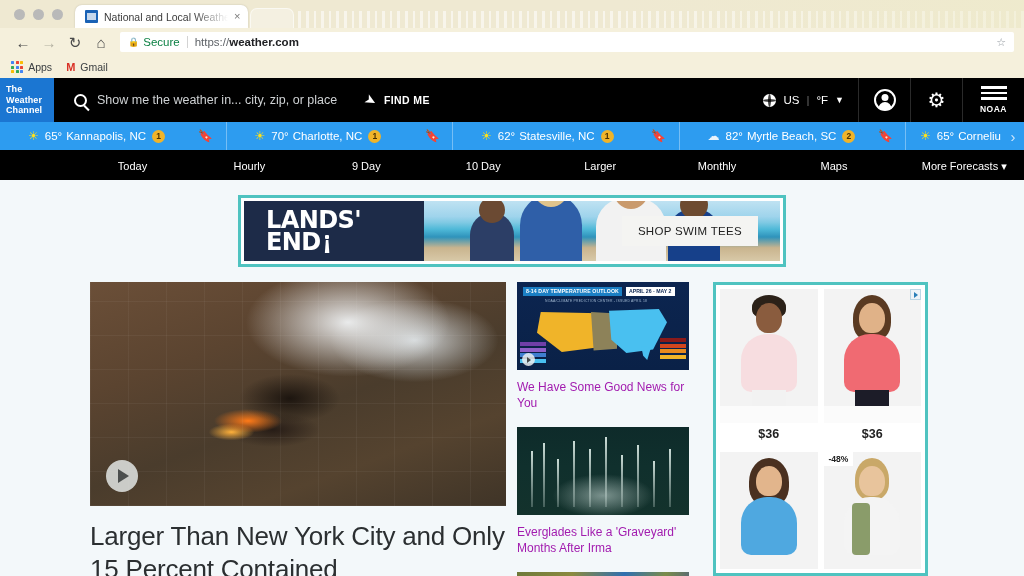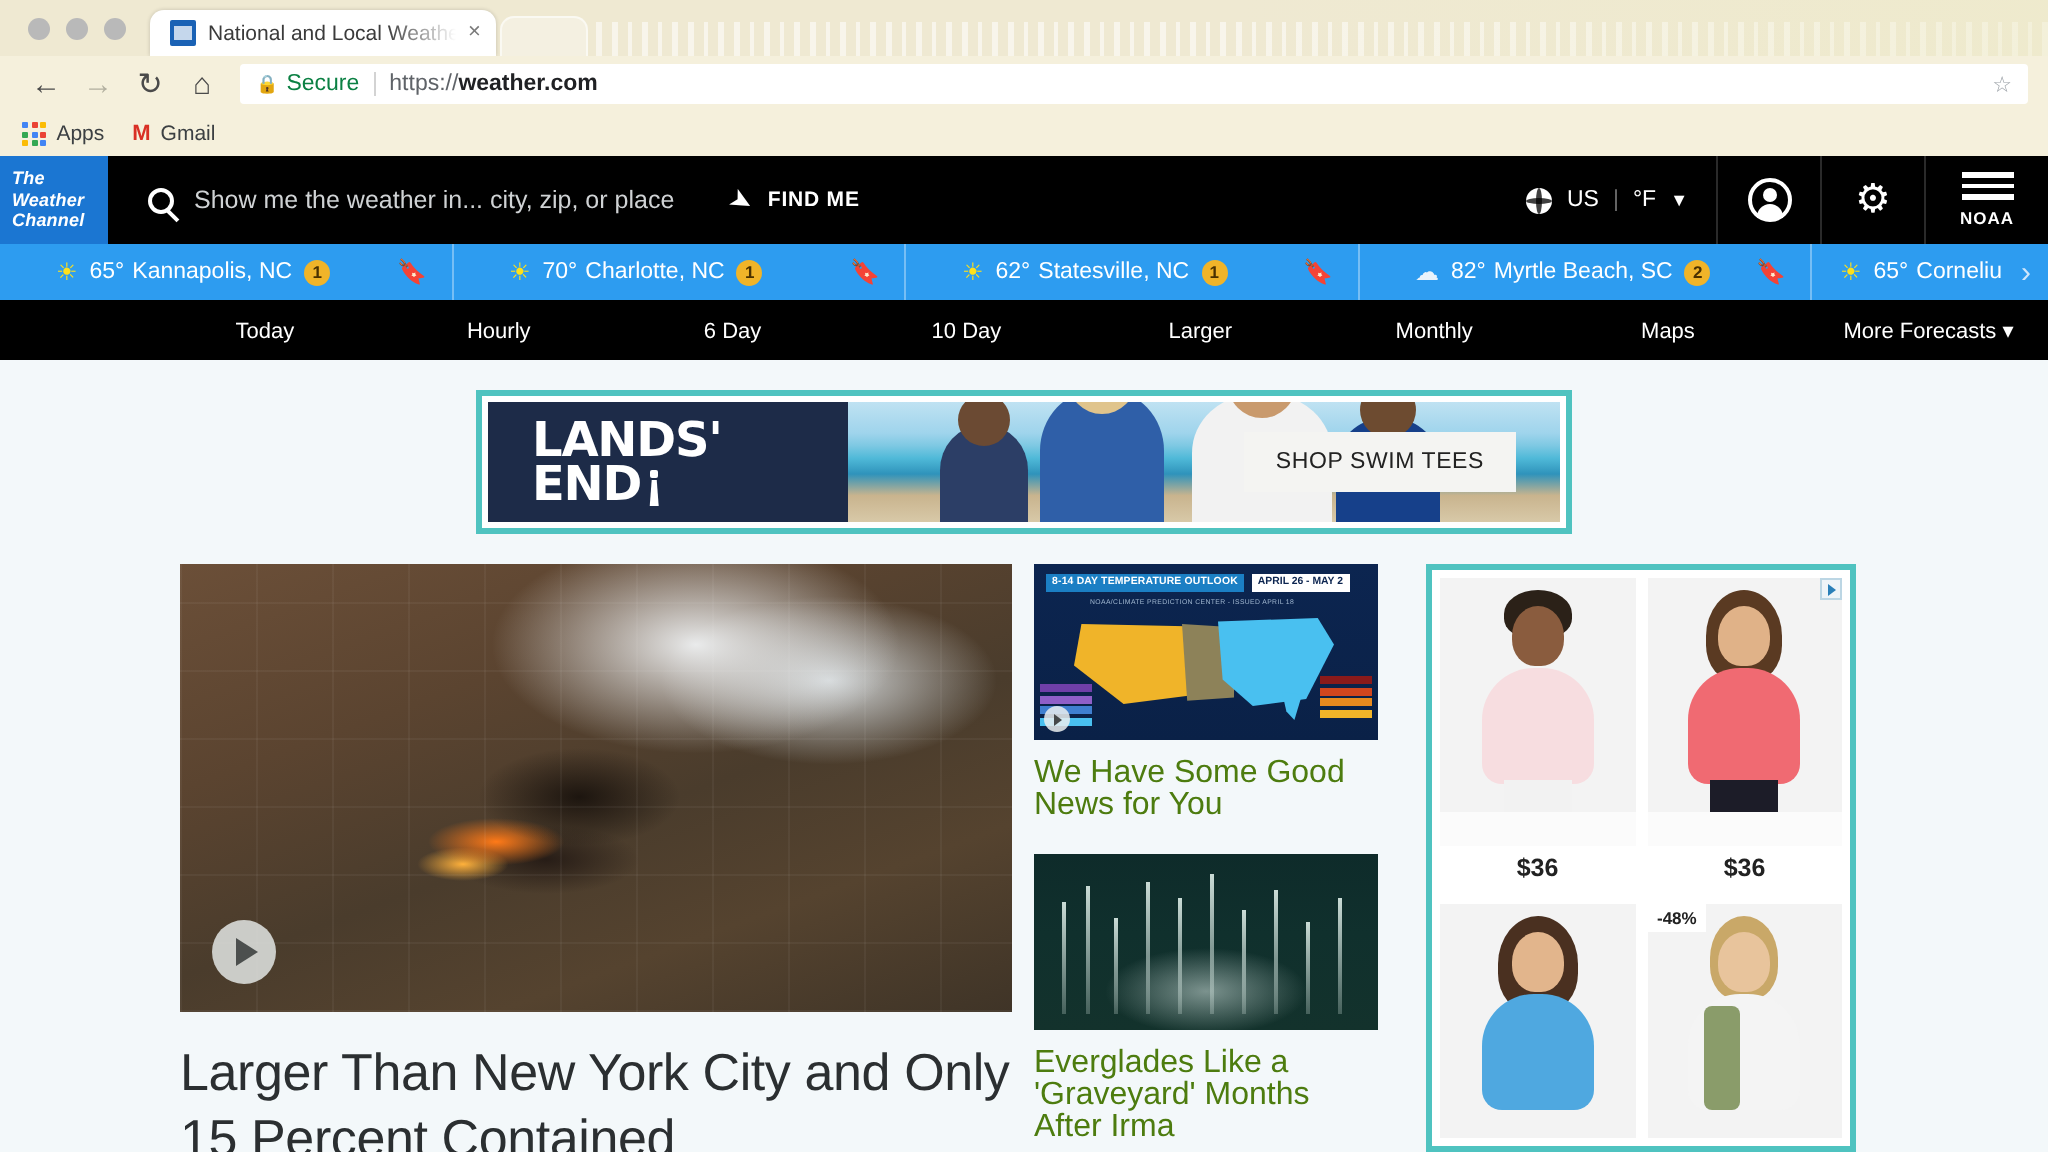--- a/index.html
+++ b/index.html
@@ -86,21 +86,20 @@
   
   .page { position: relative; width: 1024px; height: 498px; background: #f3f8fa; overflow:hidden; }
 
   
   .wc-header { height: 44px; background: #000000; display: flex; align-items: center; }
   .wc-logo {
     width: 54px; height: 44px; background: #1b76d2; color: #fff;
     font-size: 9px; font-weight: bold; line-height: 10.5px;
     display:flex; flex-direction:column; justify-content:center; padding-left:6px;
     letter-spacing:.1px;
-    font-style:italic;
   }
   .wc-search { display:flex; align-items:center; gap:10px; padding-left: 20px; flex:1; }
   .mag {
     width:13px; height:13px; border:2px solid #fff; border-radius:50%;
     position:relative; display:block; flex-shrink:0;
   }
   .mag::after { content:""; position:absolute; right:-5px; bottom:-4px; width:7px; height:2px; background:#fff; transform:rotate(45deg); }
   .wc-search-ph { color:#cfd2d4; font-size:12.5px; }
   .findme { display:flex; align-items:center; gap:7px; margin-left:18px; }
   .arrow-ico { color:#fff; font-size:14px; transform: rotate(29deg); display:block; line-height:1;}
@@ -244,21 +243,21 @@
   .play-sm b { display:block;width:0;height:0;border-left:4.5px solid #46494a;border-top:3px solid transparent;border-bottom:3px solid transparent;margin-left:1.5px;}
 
   .glades-card {
     background:
       radial-gradient(ellipse 70px 30px at 50% 78%, rgba(210,226,222,.55), rgba(210,226,222,0) 72%),
       linear-gradient(180deg,#0e2b2a 0%,#10302d 45%,#13322c 100%);
   }
   .glades-card i.tr {
     position:absolute; bottom:8px; width:2px; background:linear-gradient(180deg,rgba(222,238,232,.9),rgba(222,238,232,.25));
   }
-  .card-title { font-size:16px; line-height:16px; color:#4d7c0f; margin:9px 0 16px; }
+  .card-title { font-size:12px; line-height:16px; color:#a21caf; margin:9px 0 16px; }
 
   .third-card {
     width:172px; height:40px;
     background: linear-gradient(110deg,#6e7a3a 0%,#8b8a3f 30%,#2f6fb0 58%,#7a8c4a 80%,#4a5c86 100%);
   }
 
   
   .adbox { position:absolute; left:713px; top:102px; width:215px; height:294px; border:3px solid #4fc3c0; background:#fff; padding:4px; }
   .adchoices { position:absolute; right:4px; top:4px; width:11px;height:11px;background:#eef4f8; border:1px solid #bcd6e4; display:flex;align-items:center;justify-content:center; z-index:4;}
   .adchoices b { display:block;width:0;height:0;border-left:4px solid #2a7fb8;border-top:3px solid transparent;border-bottom:3px solid transparent;margin-left:1px;}
@@ -501,21 +500,21 @@
         <span class="ico sun">☀</span>
         <span class="txt">65°</span>
         <span class="txt" style="margin-left:4px">Corneliu</span>
       </div>
       <div class="loc-next">›</div>
     </div>
 
     <div class="wc-nav">
       <div class="nav-slot"><a>Today</a></div>
       <div class="nav-slot"><a>Hourly</a></div>
-      <div class="nav-slot"><a>6 Day</a></div>
+      <div class="nav-slot"><a>9 Day</a></div>
       <div class="nav-slot"><a>10 Day</a></div>
       <div class="nav-slot"><a>Larger</a></div>
       <div class="nav-slot"><a>Monthly</a></div>
       <div class="nav-slot"><a>Maps</a></div>
       <div class="nav-slot" style="width:130px"><a>More Forecasts ▾</a></div>
     </div>
 
     <div class="content">
 
       <div class="banner-wrap">

